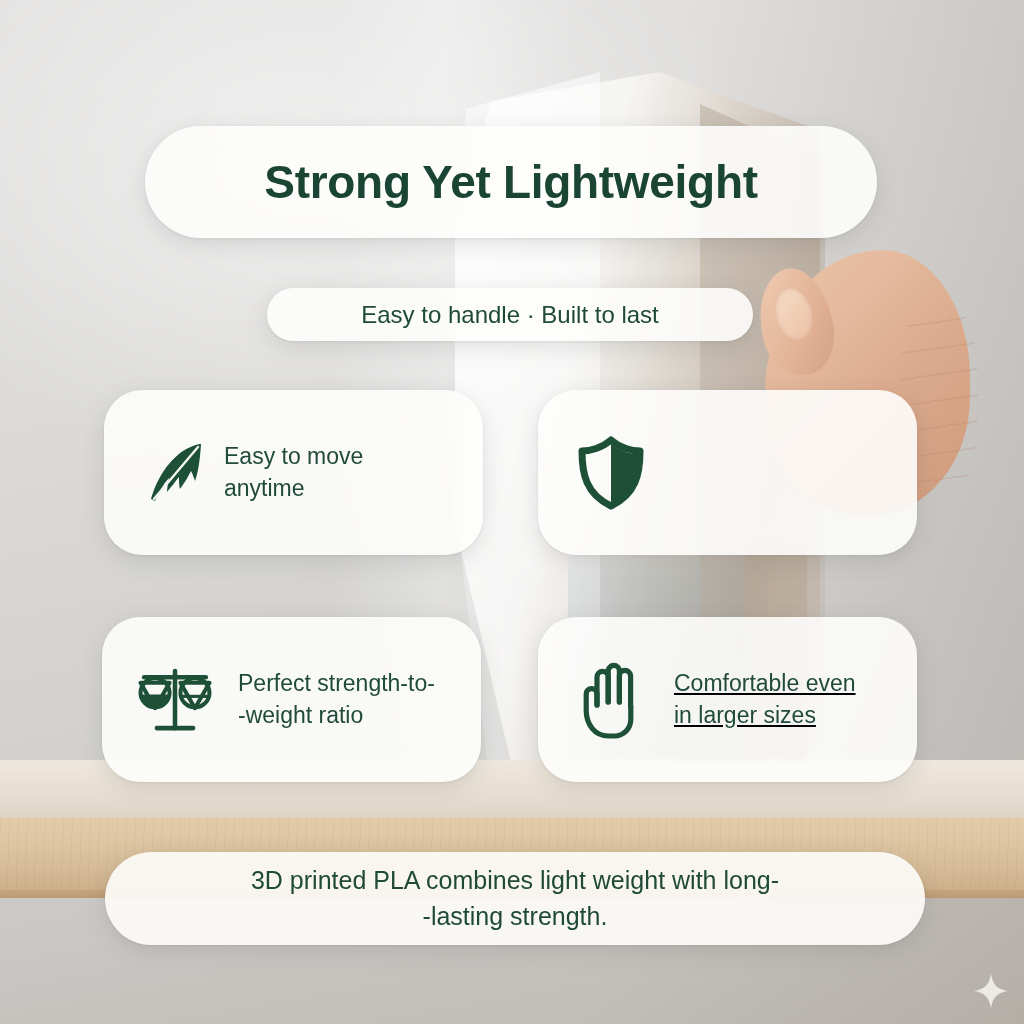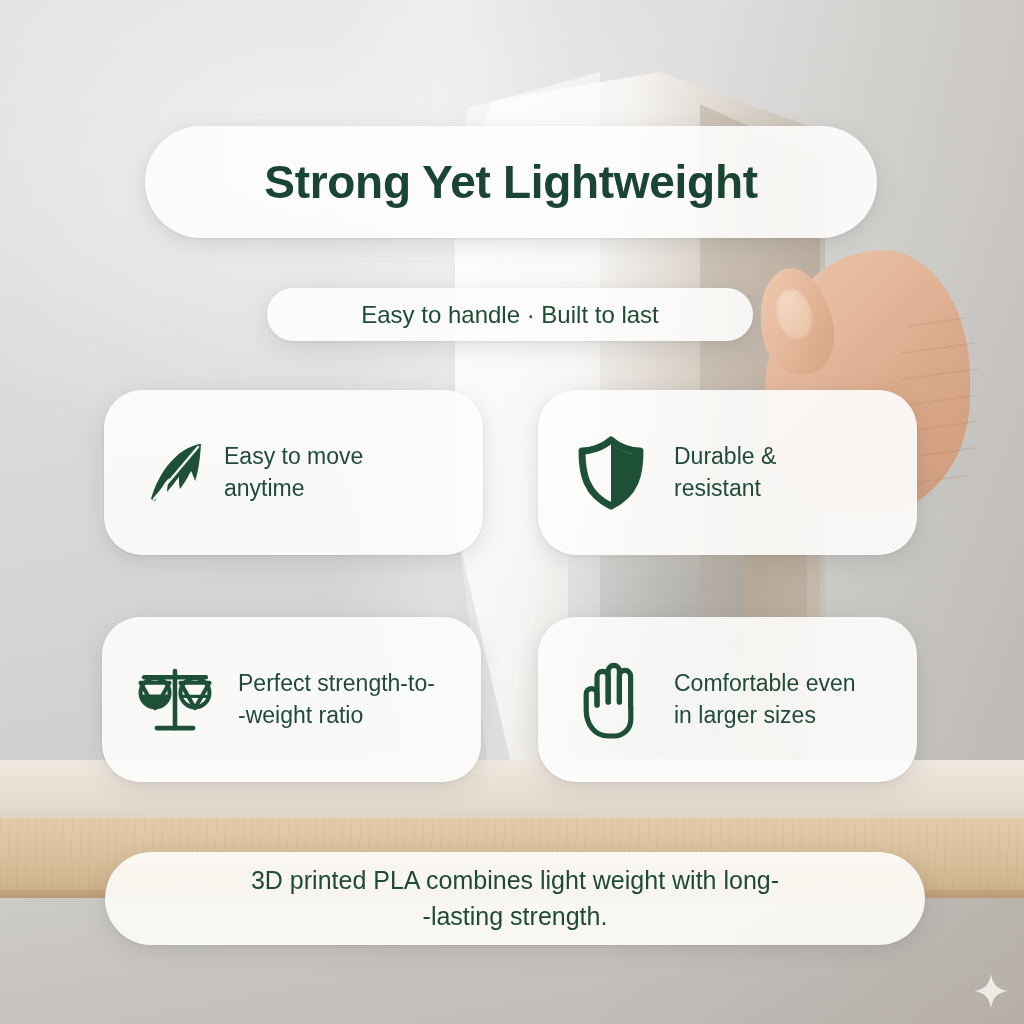--- a/index.html
+++ b/index.html
@@ -185,21 +185,21 @@
     width: 379px; height: 165px;
     border-radius: 38px;
     display: flex; align-items: center;
     padding: 0 22px 0 34px;
     box-sizing: border-box;
     gap: 24px;
   }
   .card.c0 { left: 104px; top: 390px; gap: 8px; }
   .card.c1 { left: 538px; top: 390px; }
   .card.c2 { left: 102px; top: 617px; }
-  .card.c3 { left: 538px; top: 617px; }
+  .card.c3 { left: 538px; top: 617px; text-decoration: underline; }
 
   .card-icon {
     flex: 0 0 auto;
     width: 78px; height: 78px;
     display: flex; align-items: center; justify-content: center;
   }
   .card-icon svg { display: block; }
   .card-label {
     color: #204a39;
     font-size: 23px;
@@ -282,22 +282,20 @@
 anytime</div>
     </div>
 
     <div class="card c1">
       <div class="card-icon">
         <svg width="70" height="74" viewBox="0 0 70 74" aria-hidden="true">
           <path d="M35 4 C26 12 14 15 6 15 C6 38 10 58 35 70 C60 58 64 38 64 15 C56 15 44 12 35 4 Z" fill="none" stroke="#1e5038" stroke-width="7" stroke-linejoin="round"></path>
           <path d="M35 8 C44 15 55 18 61 18 C61 38 57 56 35 67 Z" fill="#1e5038"></path>
         </svg>
       </div>
-      <div class="card-label">Durable &amp;
-resistant</div>
     </div>
 
     <div class="card c2">
       <div class="card-icon">
         <svg width="86" height="78" viewBox="0 0 86 78" aria-hidden="true">
           <g stroke="#1e5038" stroke-width="5" stroke-linecap="round" fill="none">
             <line x1="43" y1="7" x2="43" y2="70"></line>
             <line x1="9" y1="14" x2="77" y2="14"></line>
             <line x1="23" y1="70" x2="63" y2="70"></line>
           </g>

